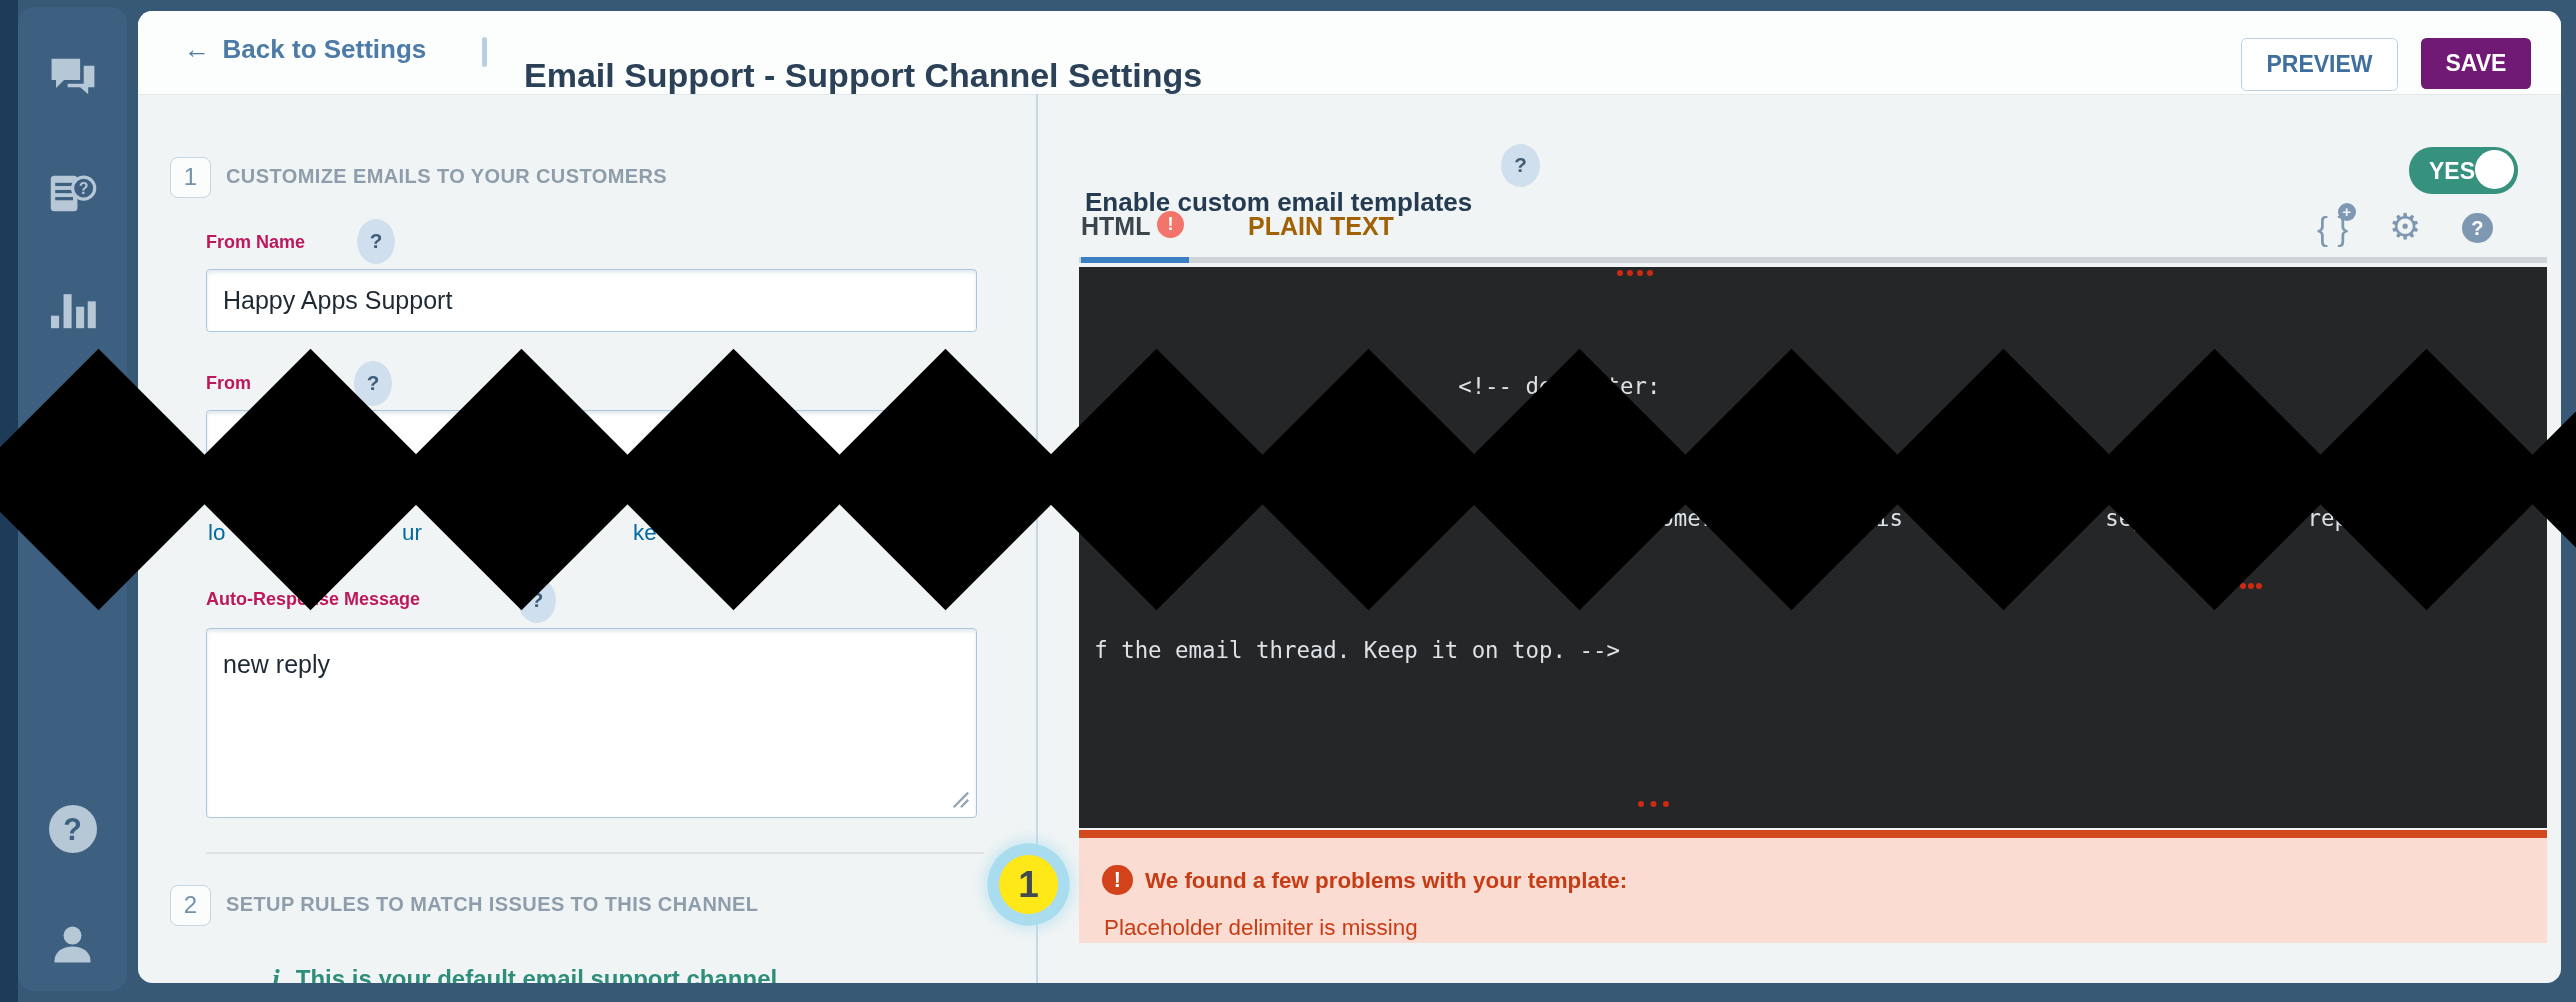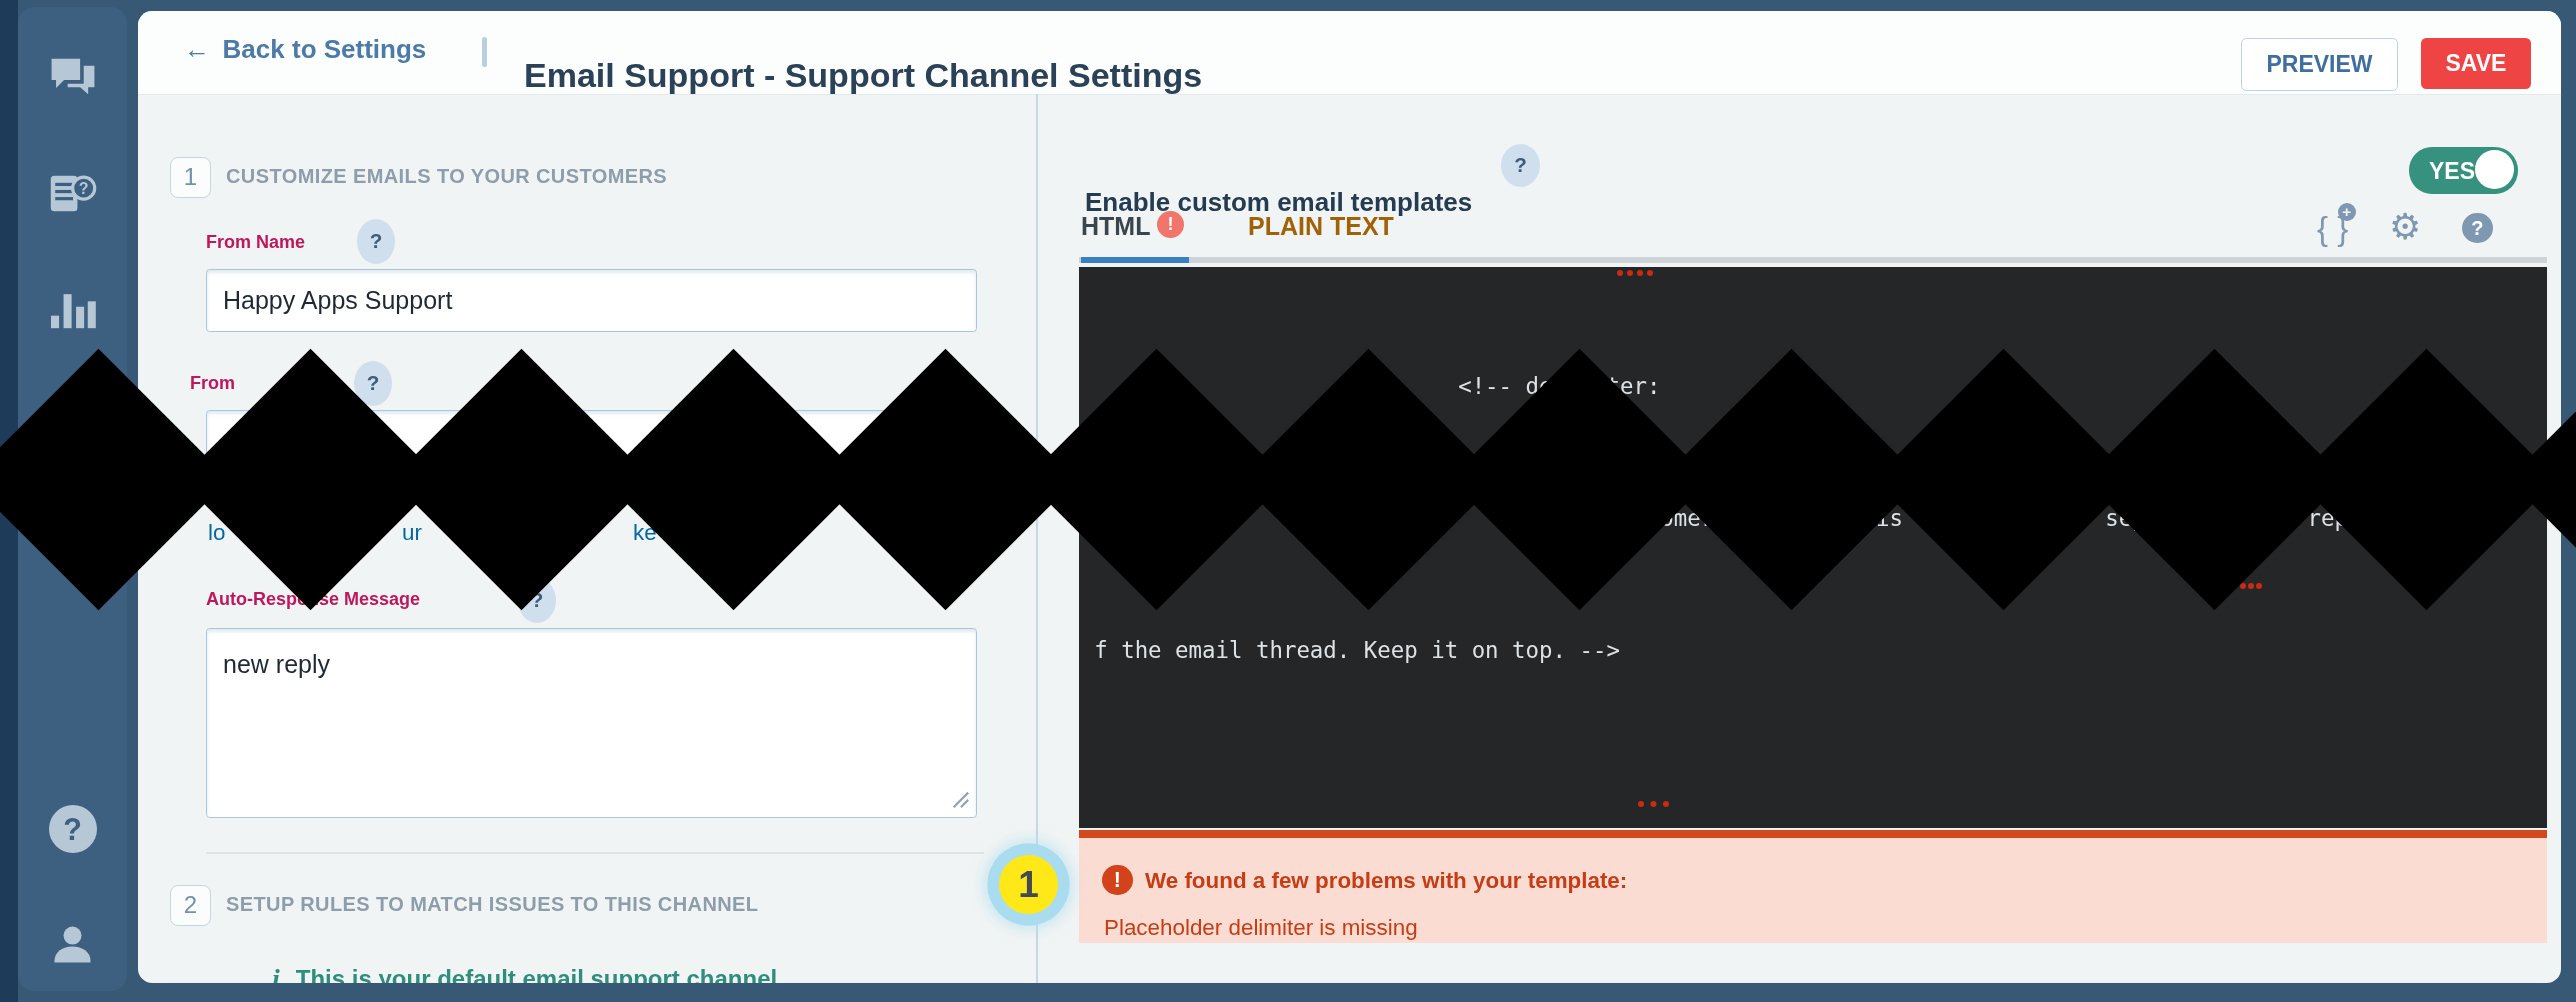--- a/index.html
+++ b/index.html
@@ -11,21 +11,21 @@
   .sidebar{left:18px;top:7.2px;width:109px;height:984px;background:#3d5f80;border-radius:16px;}
   .side-ic{left:0;width:109px;display:flex;justify-content:center;color:#b6c7d6;}
   
   .card{left:138px;top:10.8px;width:2423px;height:972px;background:#f1f4f4;border-radius:14.3px;overflow:hidden;}
   .topbar{left:0;top:0;width:2423px;height:83px;background:#fcfdfd;border-bottom:1.8px solid #e3e8ea;}
   .back{left:46px;top:23px;display:flex;align-items:center;gap:12.6px;color:#4b7ba6;font-weight:bold;font-size:26px;cursor:pointer;}
   .tb-divider{left:344px;top:26px;width:4.5px;height:30.5px;background:#b9cfe0;border-radius:2.7px;}
   .tb-title{left:386px;top:45px;color:#2a4158;font-weight:bold;font-size:34px;}
   .btn-preview{left:2103px;top:27px;width:155px;height:51px;background:#fff;border:1.8px solid #bcd2e4;border-radius:5.4px;
                color:#3f6f9e;font-weight:bold;font-size:23px;display:flex;align-items:center;justify-content:center;cursor:pointer;}
-  .btn-save{left:2283px;top:27px;width:110px;height:51px;background:#ef4444;border-radius:5.4px;
+  .btn-save{left:2283px;top:27px;width:110px;height:51px;background:#701a75;border-radius:5.4px;
             color:#fff;font-weight:bold;font-size:23px;display:flex;align-items:center;justify-content:center;cursor:pointer;}
   
   .stepbox{width:39px;height:39px;border:1.8px solid #c3d6e4;border-radius:8px;background:#fbfdfd;
            color:#7292ab;font-size:24px;display:flex;align-items:center;justify-content:center;}
   .sec-title{color:#8d9dab;font-weight:bold;font-size:20px;letter-spacing:0.4px;}
   .f-label{color:#be185d;font-weight:bold;font-size:18px;}
   .q-badge{width:38px;height:45px;border-radius:50%;background:#cfdfee;color:#3f5d79;font-weight:bold;font-size:20.6px;
            display:flex;align-items:center;justify-content:center;cursor:pointer;}
   .t-input{width:771px;height:63px;background:#fff;border:1.8px solid #a9c6de;border-radius:3.6px;box-sizing:border-box;
            font-size:25px;color:#1f2933;padding:0 16px;font-family:"Liberation Sans",sans-serif;
@@ -124,21 +124,21 @@
       <div class="abs btn-save">SAVE</div>
     </div>
 
     <div class="abs stepbox" style="left:32px;top:146px;">1</div>
     <div class="abs sec-title" style="left:88px;top:154px;">CUSTOMIZE EMAILS TO YOUR CUSTOMERS</div>
 
     <div class="abs f-label" style="left:68px;top:221px;">From Name</div>
     <div class="abs q-badge" style="left:219px;top:208px;">?</div>
     <input class="abs t-input" style="left: 68px; top: 258px;" value="Happy Apps Support">
 
-    <div class="abs f-label" style="left:52px;top:362px;">From</div>
+    <div class="abs f-label" style="left:68px;top:362px;">From</div>
     <div class="abs q-badge" style="left:216px;top:350px;">?</div>
     <input class="abs t-input" style="left: 68px; top: 399px;">
 
     <span class="abs frag" style="left:70px;top:509px;">lo</span>
     <span class="abs frag" style="left:264px;top:509px;">ur</span>
     <span class="abs frag" style="left:495px;top:509px;">ke</span>
 
     <div class="abs f-label" style="left:68px;top:578px;">Auto-Response Message</div>
     <div class="abs q-badge" style="left:380px;top:567px;">?</div>
     <textarea class="abs t-area" style="left: 68px; top: 617px;">new reply</textarea>

